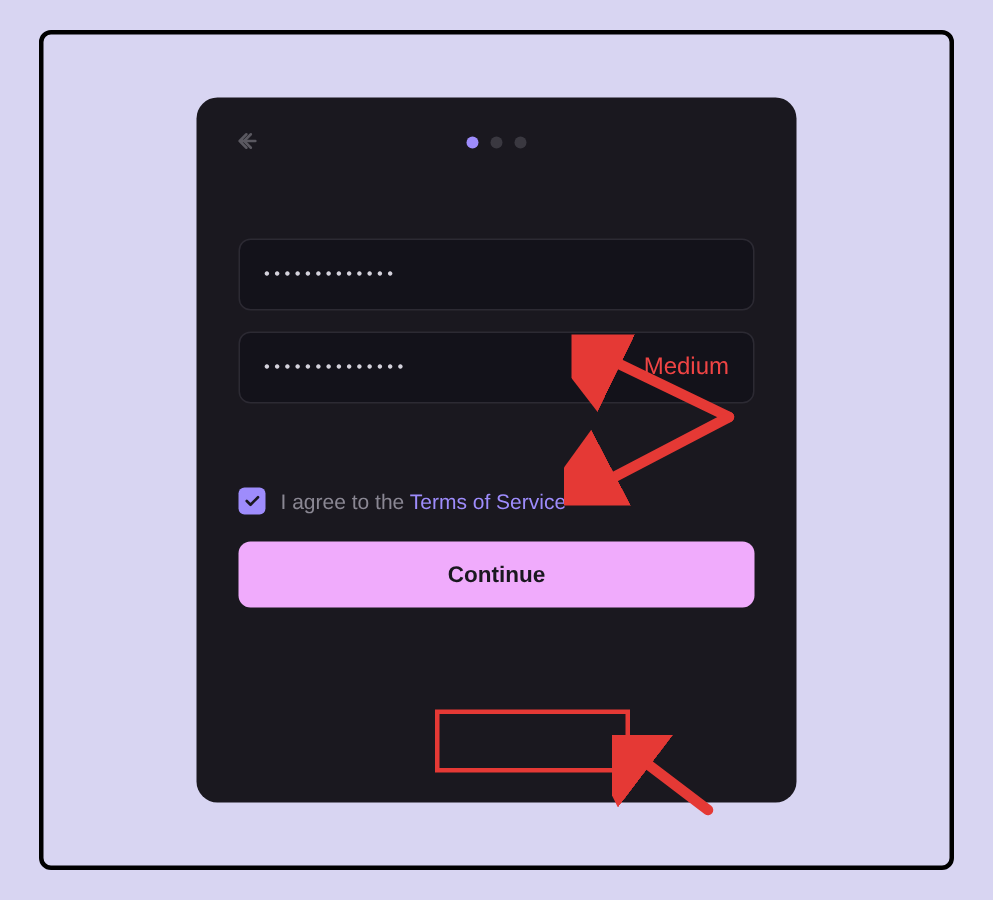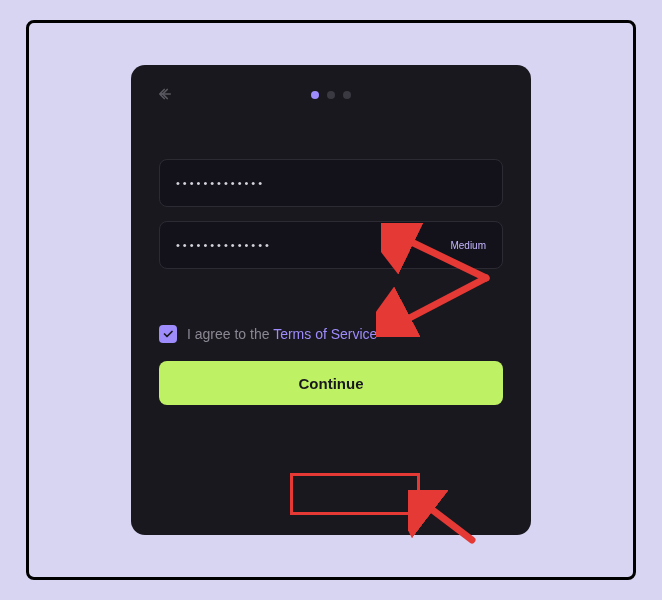--- a/index.html
+++ b/index.html
@@ -94,22 +94,22 @@
       position: relative;
     }
     .input-dots {
       color: #d4d2dc;
       font-size: 11px;
       letter-spacing: 3px;
     }
     .strength-label {
       position: absolute;
       right: 16px;
-      color: #c4b5fd;
-      font-size: 10px;
+      color: #ef4444;
+      font-size: 16px;
       font-weight: 500;
     }
     .terms-row {
       display: flex;
       align-items: center;
       gap: 10px;
       margin-top: 56px;
       margin-bottom: 18px;
     }
     .checkbox {
@@ -130,21 +130,21 @@
       color: #8a8793;
       font-size: 14px;
     }
     .terms-link {
       color: #9e8cfc;
       cursor: pointer;
     }
     .continue-btn {
       width: 100%;
       height: 44px;
-      background: #bef264;
+      background: #f0abfc;
       border: none;
       border-radius: 8px;
       color: #1a181f;
       font-size: 15px;
       font-weight: 600;
       cursor: pointer;
       display: flex;
       align-items: center;
       justify-content: center;
     }

